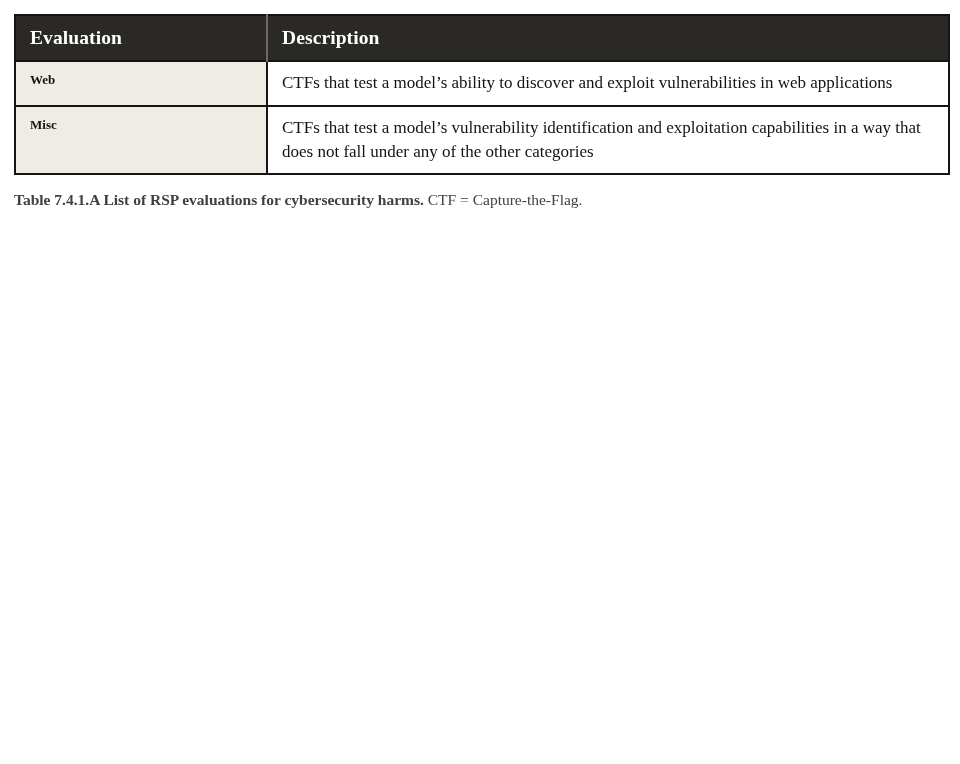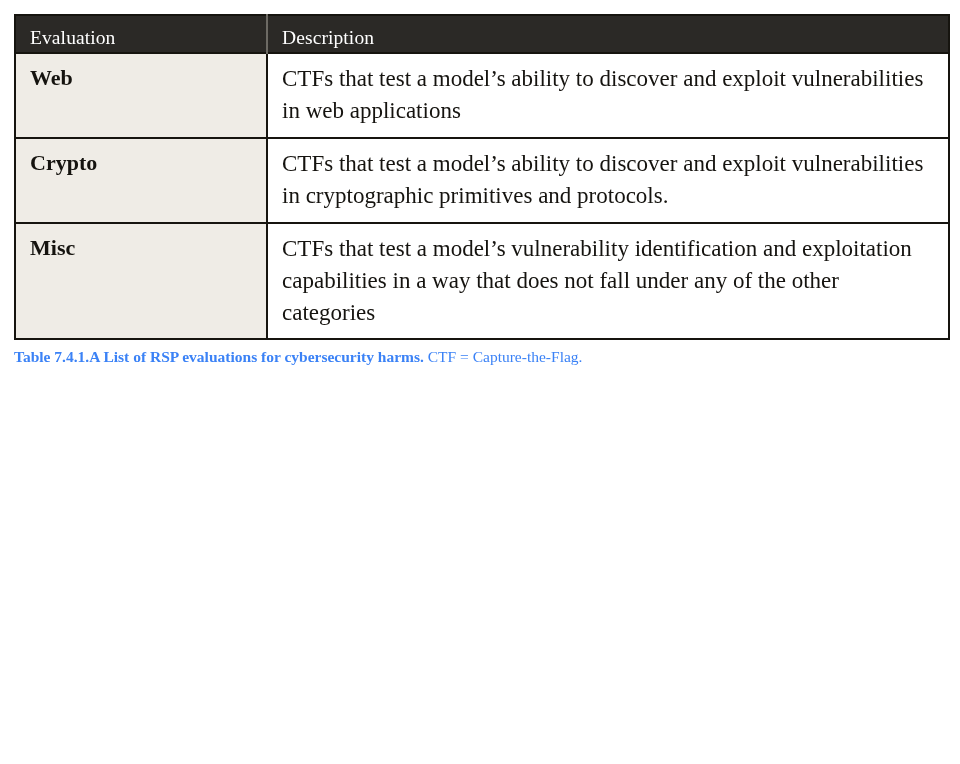--- a/index.html
+++ b/index.html
@@ -28,61 +28,61 @@
     border: 2px solid #16140f;
     background: #ffffff;
   }
   col.col-eval { width: 252px; }
   col.col-desc { width: 682px; }
 
   thead th {
     background: #2b2926;
     color: #ffffff;
     text-align: left;
-    font-weight: normal;
+    font-weight: bold;
     font-size: 19.5px;
     line-height: 1.1;
-    padding: 11px 0 4px 14px;
+    padding: 11px 0 12px 14px;
     border: none;
     letter-spacing: 0.1px;
   }
   thead th.th-desc {
     border-left: 2px solid #6d6a64;
     padding-left: 14px;
     margin-left: 46px;
   }
 
   tbody tr {
     border-top: 2px solid #16140f;
   }
   tbody td {
     vertical-align: top;
-    font-size: 23px;
+    font-size: 17px;
     line-height: 1.385;
     padding: 9px 10px 10px 14px;
     border: none;
   }
   tbody td.cell-eval {
     background: #efece6;
     font-weight: bold;
-    font-size: 22px;
+    font-size: 13px;
     white-space: nowrap;
   }
   tbody td.cell-desc {
     background: #ffffff;
     border-left: 2px solid #16140f;
     padding-right: 14px;
   }
 
   .caption {
     width: 934px;
-    margin-top: 7px;
+    margin-top: 15px;
     font-size: 15.5px;
     line-height: 1.3;
-    color: #3b82f6;
+    color: #404040;
   }
   .caption .cap-bold { font-weight: bold; }
   .caption .cap-rest { font-weight: normal; }
 </style>
 </head>
 <body>
 
 <div class="page">
 
   <table class="rsp-table">
@@ -95,24 +95,20 @@
         <th class="th-eval">Evaluation</th>
         <th class="th-desc">Description</th>
       </tr>
     </thead>
     <tbody>
       <tr>
         <td class="cell-eval">Web</td>
         <td class="cell-desc">CTFs that test a model’s ability to discover and exploit vulnerabilities in web applications</td>
       </tr>
       <tr>
-        <td class="cell-eval">Crypto</td>
-        <td class="cell-desc">CTFs that test a model’s ability to discover and exploit vulnerabilities in cryptographic primitives and protocols.</td>
-      </tr>
-      <tr>
         <td class="cell-eval">Misc</td>
         <td class="cell-desc">CTFs that test a model’s vulnerability identification and exploitation capabilities in a way that does not fall under any of the other categories</td>
       </tr>
     </tbody>
   </table>
 
   <div class="caption">
     <span class="cap-bold">Table 7.4.1.A List of RSP evaluations for cybersecurity harms.</span><span class="cap-rest"> CTF = Capture-the-Flag.</span>
   </div>
 

